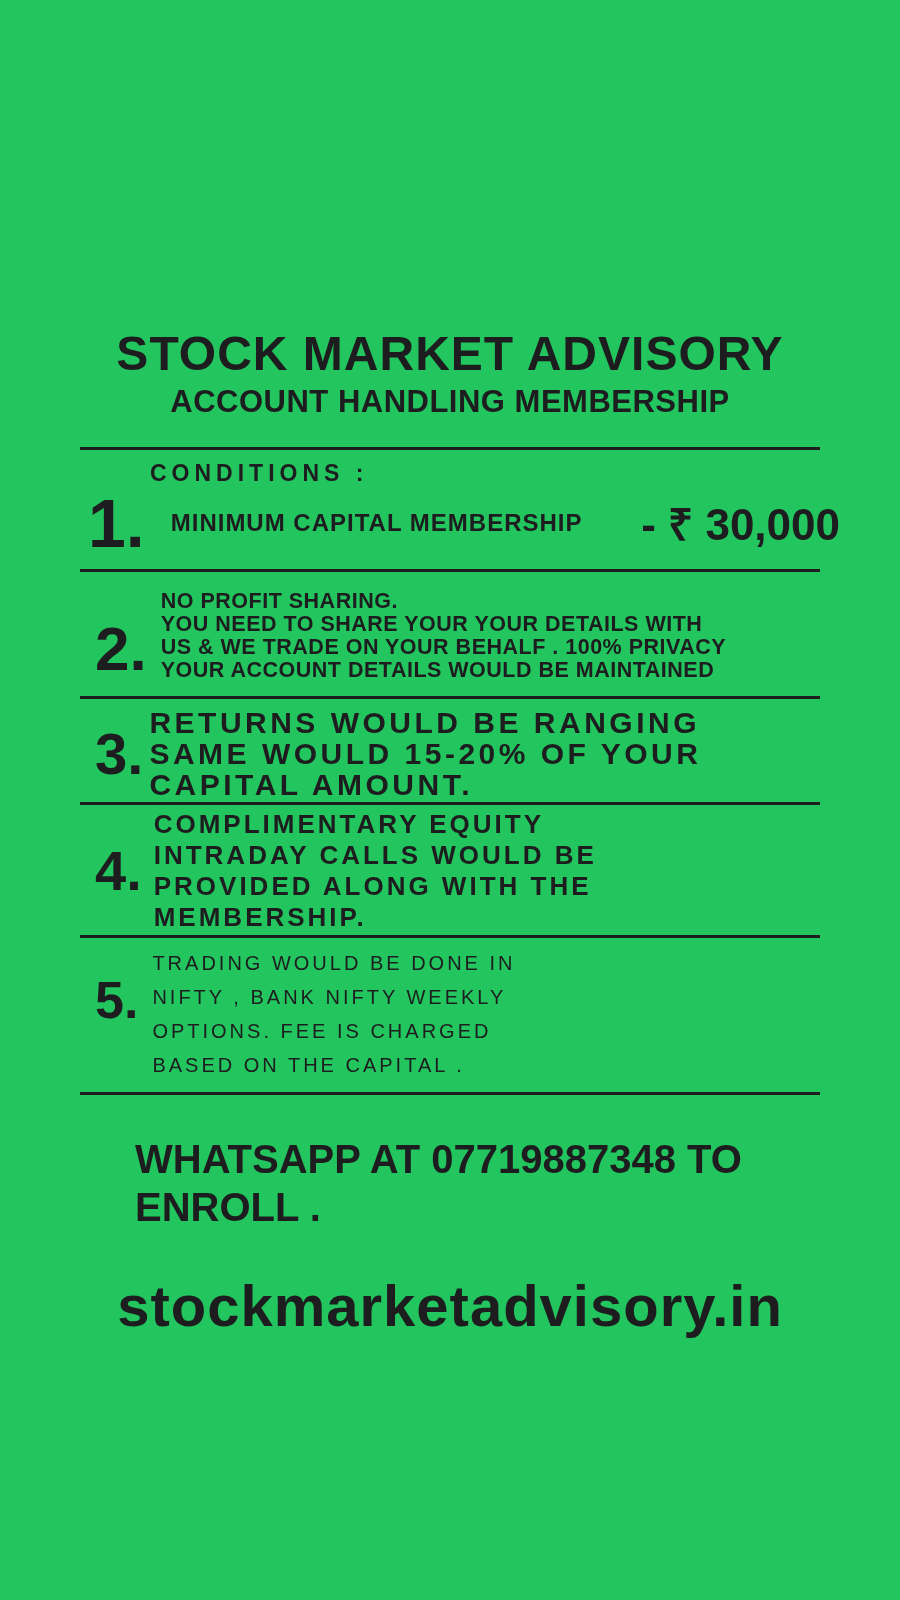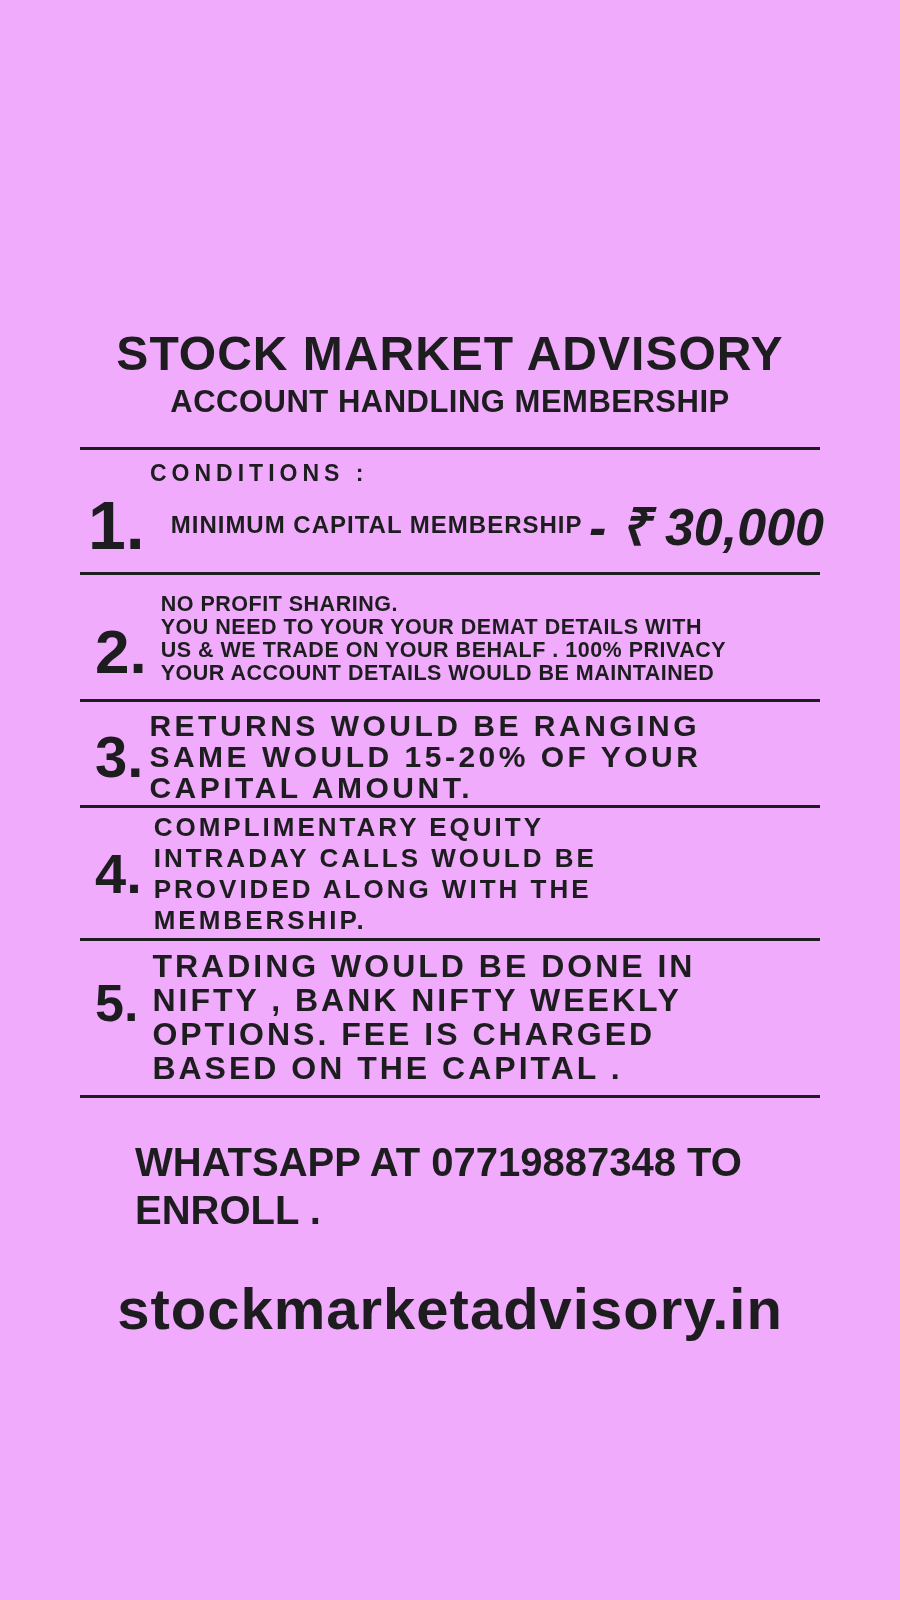--- a/index.html
+++ b/index.html
@@ -1,19 +1,19 @@
 <!DOCTYPE html>
 <html><head>
 <meta charset="utf-8">
 <style>
   html,body { margin:0; padding:0; }
   .page {
     position:relative;
     width:900px; height:1600px;
-    background:#f0abfc;
+    background:#22c55e;
     color:#1d1d1f;
     font-family:"Liberation Sans", sans-serif;
     overflow:hidden;
   }
   .content { position:absolute; top:330px; left:0; width:900px; }
 
   .title {
     text-align:center;
     font-size:48px; font-weight:bold; letter-spacing:1px;
     line-height:1;
@@ -40,37 +40,37 @@
     font-size:23px; font-weight:bold; letter-spacing:5px;
     line-height:1;
   }
 
   .item { display:flex; }
   .num { font-weight:bold; line-height:1; flex:0 0 auto; }
 
   .item-1 { align-items:center; margin:4px 60px 10px 88px; }
   .item-1 .num { font-size:68px; }
   .item-1 .item-label { font-size:24px; font-weight:bold; letter-spacing:1px; margin-left:26px; }
-  .item-1 .item-value { font-size:52px; font-weight:bold; margin-left:auto; margin-right:16px; white-space:nowrap;font-style:italic; }
+  .item-1 .item-value { font-size:44px; font-weight:bold; margin-left:auto; white-space:nowrap; }
 
   .item-2 { align-items:flex-end; margin:6px 40px 0 95px; }
   .item-2 .num { font-size:62px; margin-right:14px; margin-bottom:2px; }
   .item-2 .lines { font-size:21.5px; font-weight:bold; letter-spacing:.5px; line-height:23px;margin-top:12px; }
 
   .item-3 { align-items:center; margin:8px 40px 0 95px; }
   .item-3 .num { font-size:58px; margin-right:6px; }
   .item-3 .lines { font-size:30px; font-weight:bold; letter-spacing:3.5px; line-height:31px; }
 
   .item-4 { align-items:center; margin:4px 40px 0 95px; }
   .item-4 .num { font-size:56px; margin-right:12px; }
   .item-4 .lines { font-size:26px; font-weight:bold; letter-spacing:3px; line-height:31px; }
 
   .item-5 { align-items:flex-start; margin:8px 40px 0 95px; }
   .item-5 .num { font-size:52px; margin-right:14px; margin-top:28px; }
-  .item-5 .lines { font-size:32px; font-weight:bold; letter-spacing:3px; line-height:34px; }
+  .item-5 .lines { font-size:20px; font-weight:normal; letter-spacing:3px; line-height:34px; }
 
   .lines .line { display:block; white-space:nowrap; }
 
   .contact {
     margin:40px 60px 12px 135px;
     font-size:40px; font-weight:bold; line-height:48px;
   }
   .contact .line { display:block; }
 
   .website {
@@ -98,21 +98,21 @@
       <span class="item-label">MINIMUM CAPITAL MEMBERSHIP</span>
       <span class="item-value">- ₹ 30,000</span>
     </div>
 
     <hr class="divider d2">
 
     <div class="item item-2">
       <span class="num">2.</span>
       <span class="lines">
         <span class="line">NO PROFIT SHARING.</span>
-        <span class="line">YOU NEED TO YOUR YOUR DEMAT DETAILS WITH</span>
+        <span class="line">YOU NEED TO SHARE YOUR YOUR DETAILS WITH</span>
         <span class="line">US &amp; WE TRADE ON YOUR BEHALF . 100% PRIVACY</span>
         <span class="line">YOUR ACCOUNT DETAILS WOULD BE MAINTAINED</span>
       </span>
     </div>
 
     <hr class="divider d3">
 
     <div class="item item-3">
       <span class="num">3.</span>
       <span class="lines">

